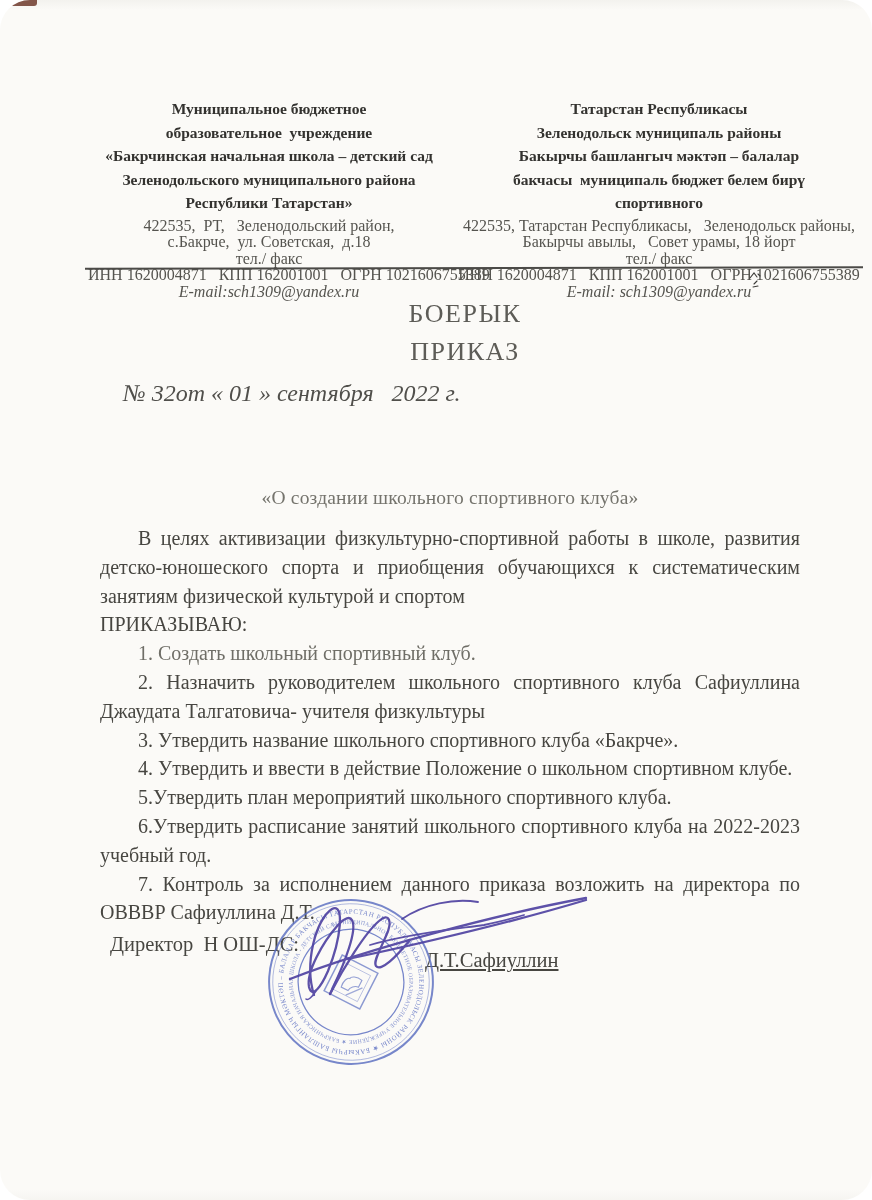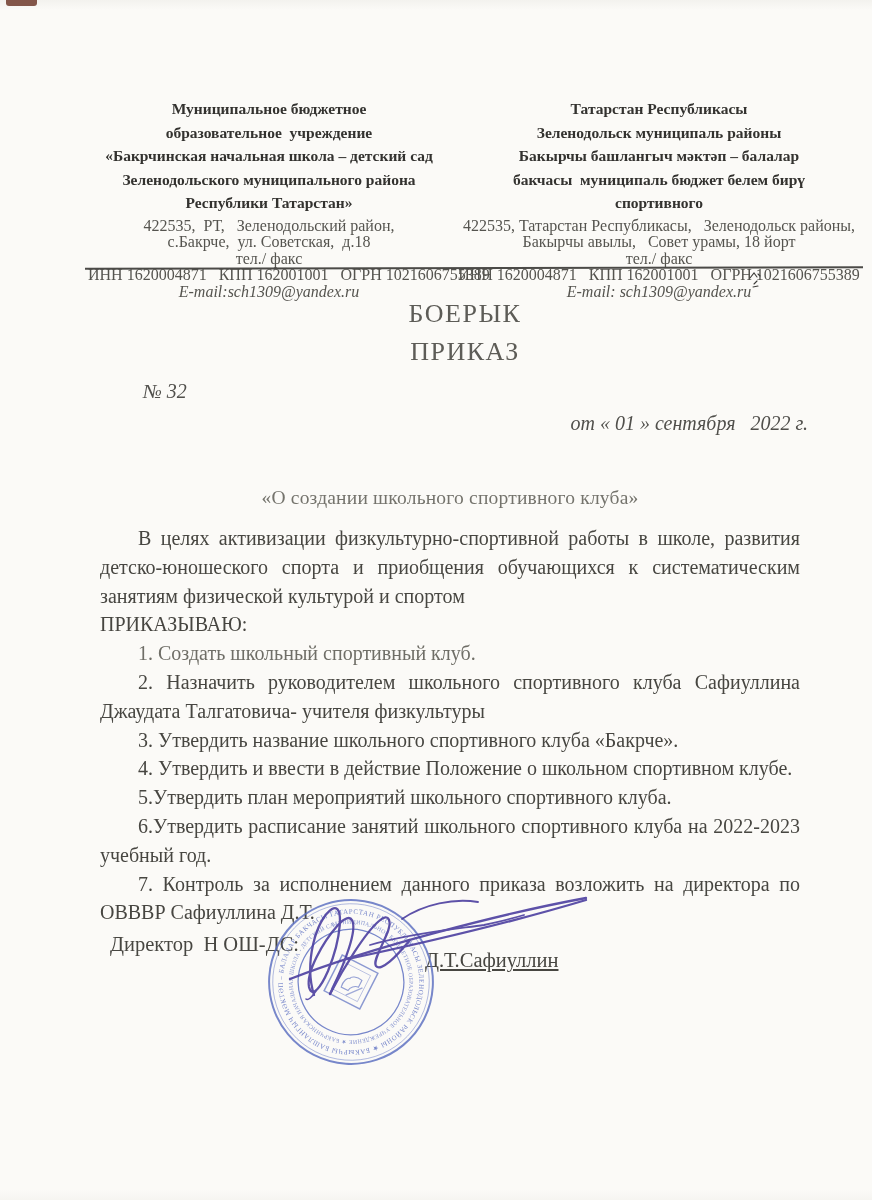--- a/index.html
+++ b/index.html
@@ -1,40 +1,40 @@
 <!DOCTYPE html>
 <html><head>
 <meta charset="utf-8">
 <style>
   html,body{margin:0;padding:0;background:#ffffff;}
   .page{
     position:relative;width:872px;height:1200px;overflow:hidden;
     background:linear-gradient(180deg,#f3f2ee 0px,#fbfaf7 10px,#fbfaf7 1190px,#f6f5f1 1200px);
-    font-family:"Liberation Serif","DejaVu Serif",serif;color:#454441;
+    font-family:"Liberation Serif","DejaVu Serif",serif;color:#454441;border-radius:30px;
   }
   
   .lh-col{position:absolute;top:97px;text-align:center;}
   .lh-left{left:88px;width:362px;}
   .lh-right{left:455px;width:408px;}
   .lh-bold div{font-weight:bold;font-size:15.5px;line-height:23.5px;color:#33322f;white-space:pre;}
   .lh-small{margin-top:3px;}
   .lh-small div{font-size:16px;line-height:16.5px;color:#55544f;white-space:pre;}
   .lh-email{font-style:italic;}
   
   .head-rule{position:absolute;left:85px;top:267px;width:778px;height:2px;background:#4b4a47;transform:rotate(-0.12deg);}
   .tick-artifact{position:absolute;left:748px;top:271px;}
   .corner-mark{position:absolute;left:6px;top:0px;width:31px;height:6px;background:#6e3a2b;border-radius:0 0 3px 3px;opacity:.85;}
   
   .title-block{position:absolute;left:115px;top:295px;width:700px;text-align:center;
     font-size:26px;line-height:38px;letter-spacing:1.5px;color:#5d5c57;}
   
-  .meta-row{position:absolute;left:108px;top:380px;width:700px;display:flex;justify-content:space-between;
-    font-style:italic;font-size:20px;color:#504f4b;}
+  .meta-row{position:absolute;left:88px;top:380px;width:700px;display:flex;
+    font-style:italic;font-size:24px;color:#504f4b;}
   .meta-row .num{padding-left:35px;white-space:pre;}
-  .meta-row .date{white-space:pre;margin-top:32px;}
+  .meta-row .date{white-space:pre;}
   
   .subject{position:absolute;left:100px;top:487px;width:700px;text-align:center;
     font-size:19.5px;color:#74736c;letter-spacing:.2px;}
   
   .body-text{position:absolute;left:100px;top:524px;width:700px;
     font-size:20px;line-height:28.8px;text-align:justify;color:#474641;}
   .body-text .indent{text-indent:38px;}
   .body-text div{margin:0;}
   .item-light{color:#6f6e67;}
   

